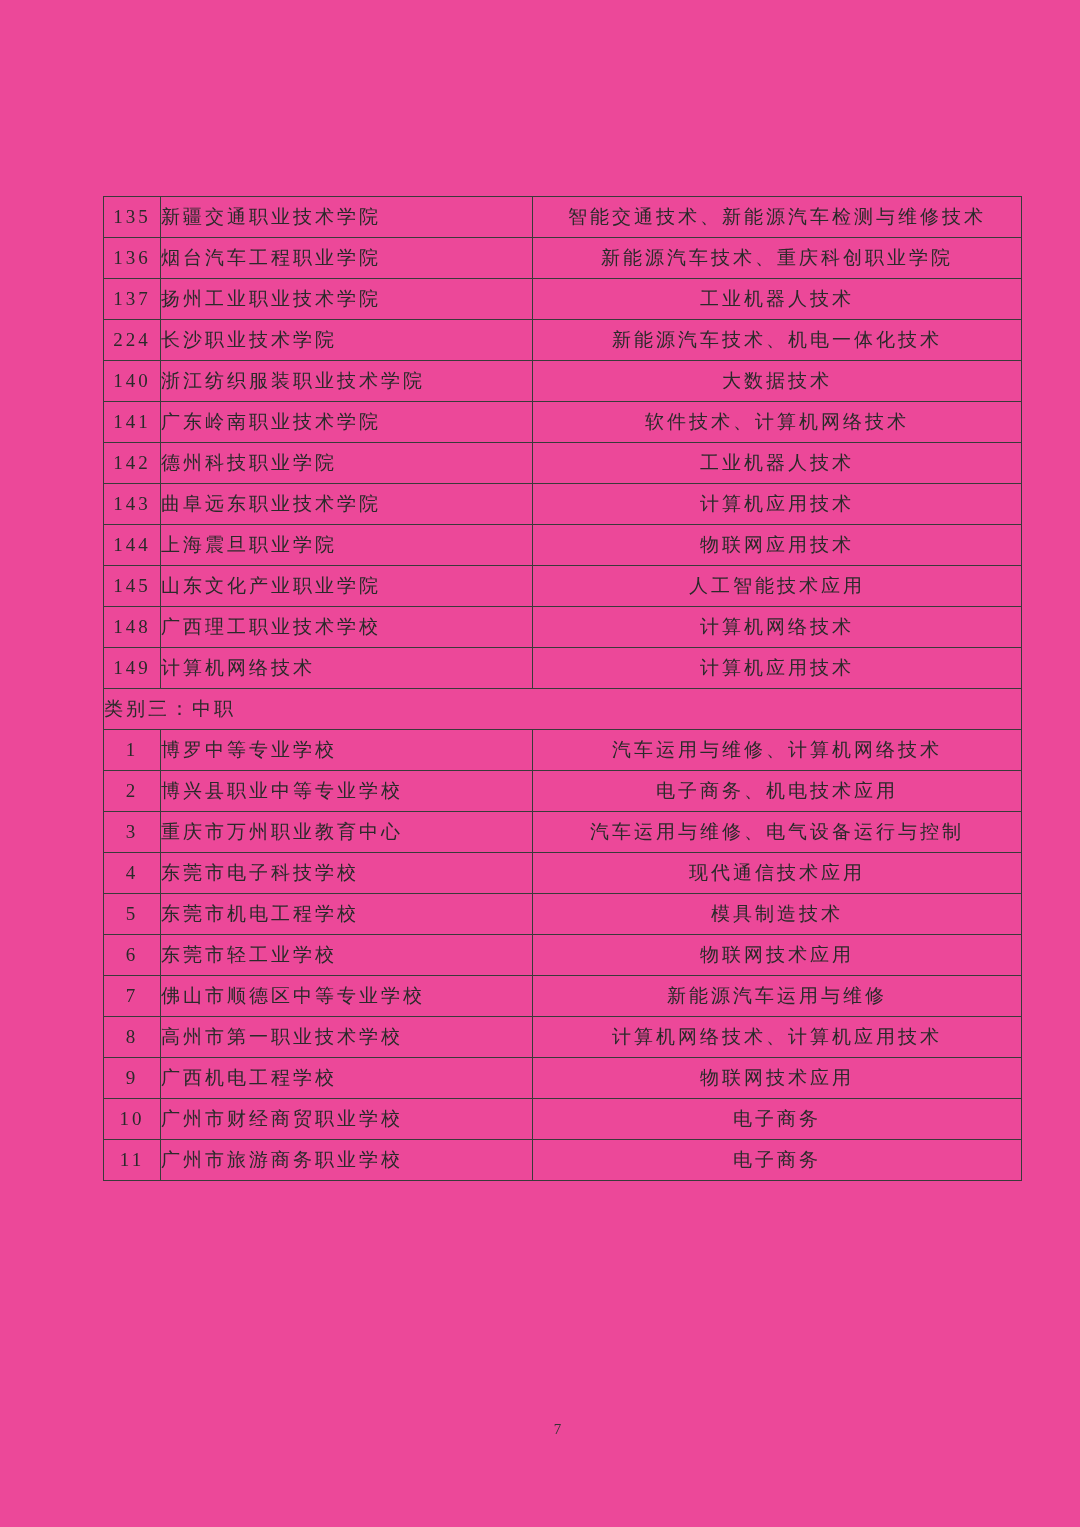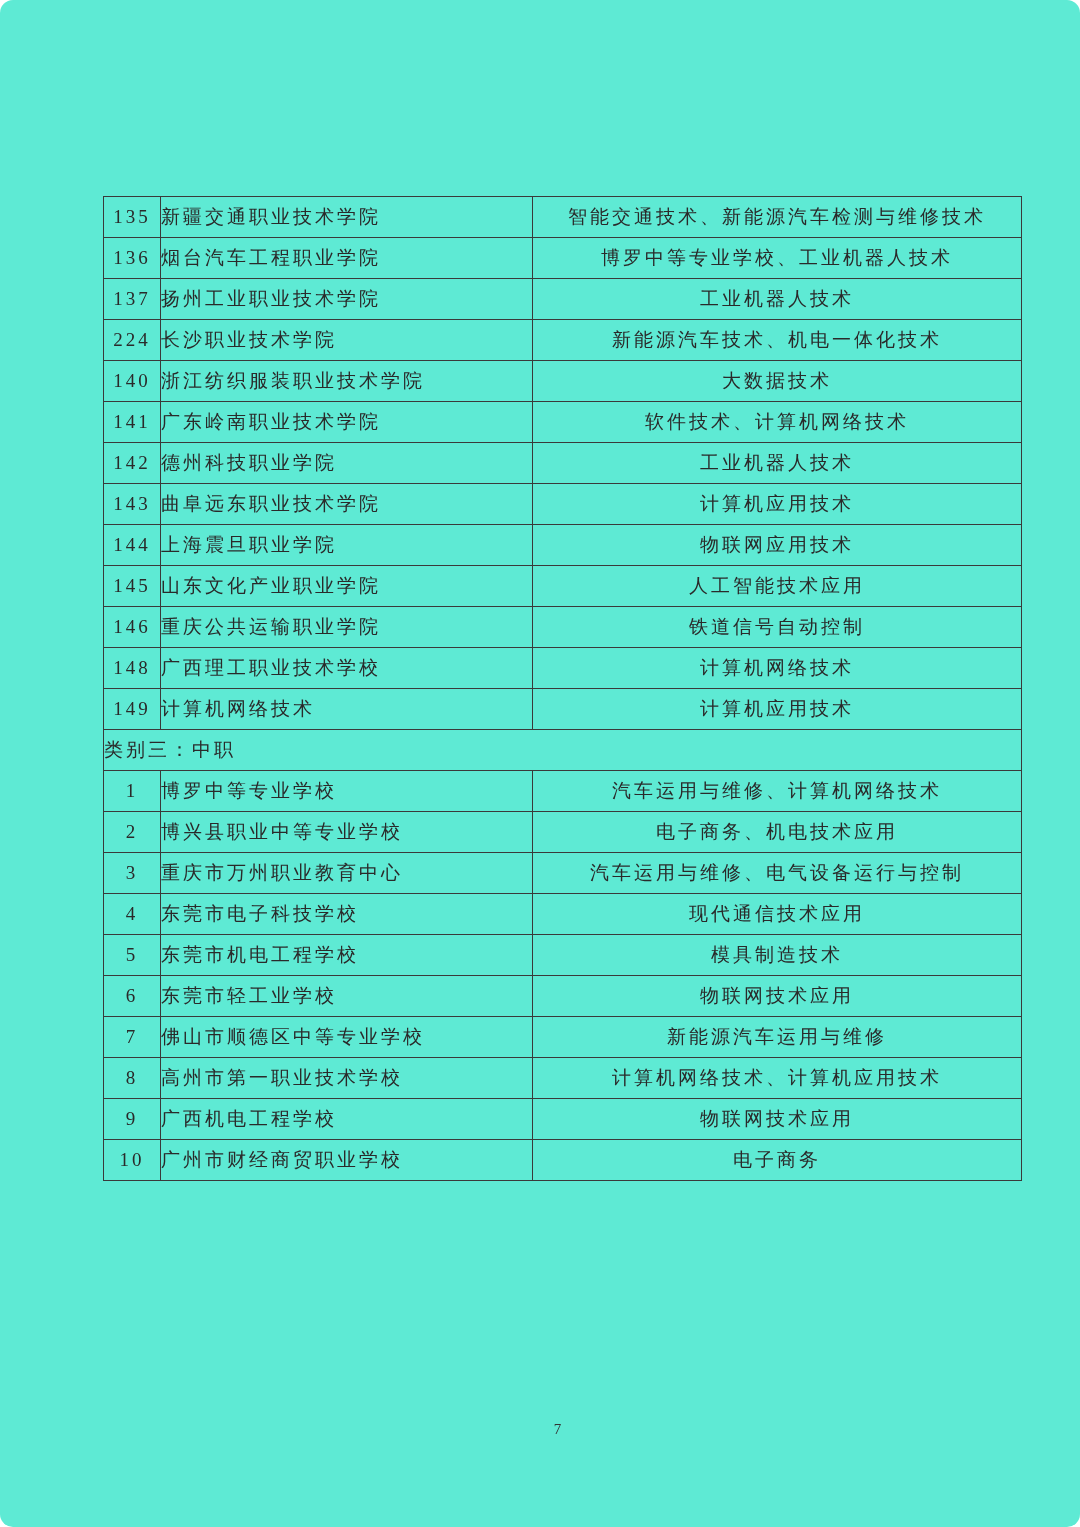--- a/index.html
+++ b/index.html
@@ -12,22 +12,21 @@
     height: 1527px;
     position: relative;
     overflow: hidden;
     font-family: "DejaVu Serif", "Liberation Serif", serif;
     color: #2a2a2a;
   }
   .page {
     position: absolute;
     left: 0; top: 0;
     width: 1080px; height: 1527px;
-    background: #5eead4;
-    border-radius: 13px;
+    background: #ec4899;
   }
   table.list {
     position: absolute;
     left: 103px;
     top: 196px;
     width: 918px;
     border-collapse: collapse;
     table-layout: fixed;
   }
   table.list col.c-no { width: 57px; }
@@ -85,21 +84,21 @@
     <tbody id="table-body">
 
       <tr>
           <td class="no">135</td>
           <td class="name">新疆交通职业技术学院</td>
           <td class="major">智能交通技术、新能源汽车检测与维修技术</td>
         </tr>
       <tr>
           <td class="no">136</td>
           <td class="name">烟台汽车工程职业学院</td>
-          <td class="major">博罗中等专业学校、工业机器人技术</td>
+          <td class="major">新能源汽车技术、重庆科创职业学院</td>
         </tr>
       <tr>
           <td class="no">137</td>
           <td class="name">扬州工业职业技术学院</td>
           <td class="major">工业机器人技术</td>
         </tr>
       <tr>
           <td class="no">224</td>
           <td class="name">长沙职业技术学院</td>
           <td class="major">新能源汽车技术、机电一体化技术</td>
@@ -128,25 +127,20 @@
           <td class="no">144</td>
           <td class="name">上海震旦职业学院</td>
           <td class="major">物联网应用技术</td>
         </tr>
       <tr>
           <td class="no">145</td>
           <td class="name">山东文化产业职业学院</td>
           <td class="major">人工智能技术应用</td>
         </tr>
       <tr>
-          <td class="no">146</td>
-          <td class="name">重庆公共运输职业学院</td>
-          <td class="major">铁道信号自动控制</td>
-        </tr>
-      <tr>
           <td class="no">148</td>
           <td class="name">广西理工职业技术学校</td>
           <td class="major">计算机网络技术</td>
         </tr>
       <tr>
           <td class="no">149</td>
           <td class="name">计算机网络技术</td>
           <td class="major">计算机应用技术</td>
         </tr>
 
@@ -197,17 +191,22 @@
       <tr>
           <td class="no">9</td>
           <td class="name">广西机电工程学校</td>
           <td class="major">物联网技术应用</td>
         </tr>
       <tr>
           <td class="no">10</td>
           <td class="name">广州市财经商贸职业学校</td>
           <td class="major">电子商务</td>
         </tr>
+      <tr>
+          <td class="no">11</td>
+          <td class="name">广州市旅游商务职业学校</td>
+          <td class="major">电子商务</td>
+        </tr>
     </tbody>
   </table>
 
   <div class="page-number">7</div>
 </div>
 
 </body></html>

